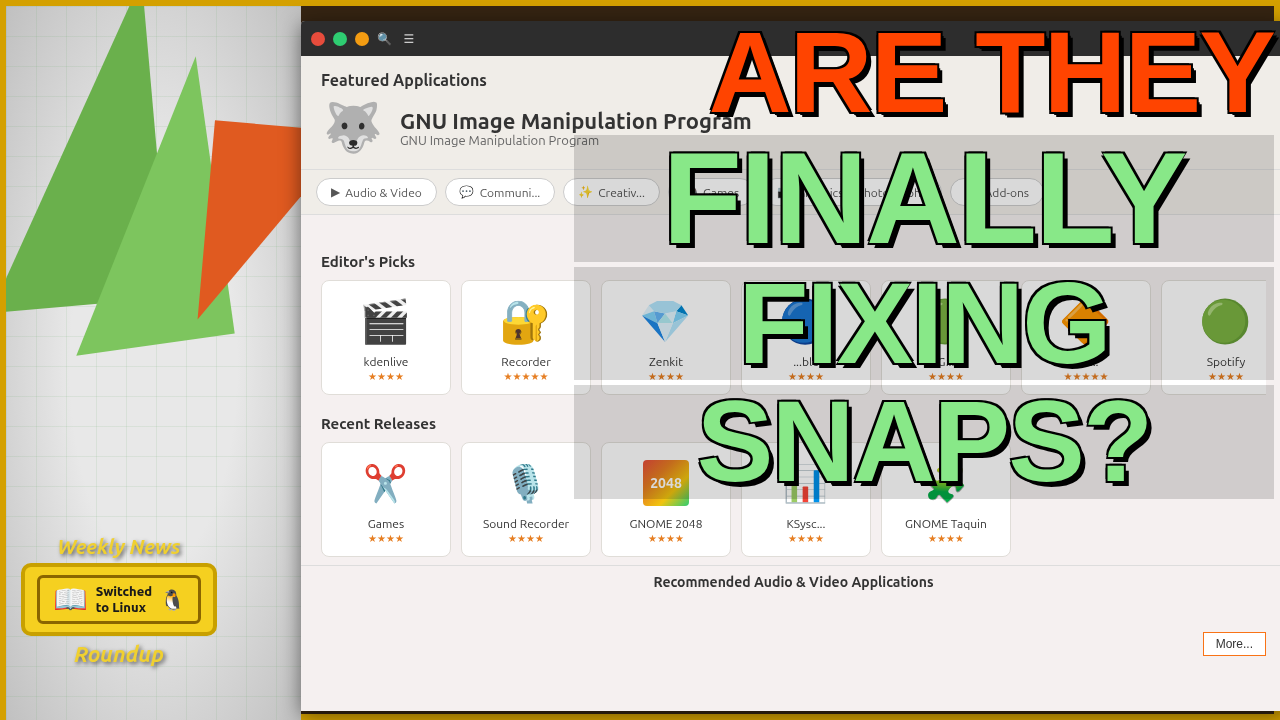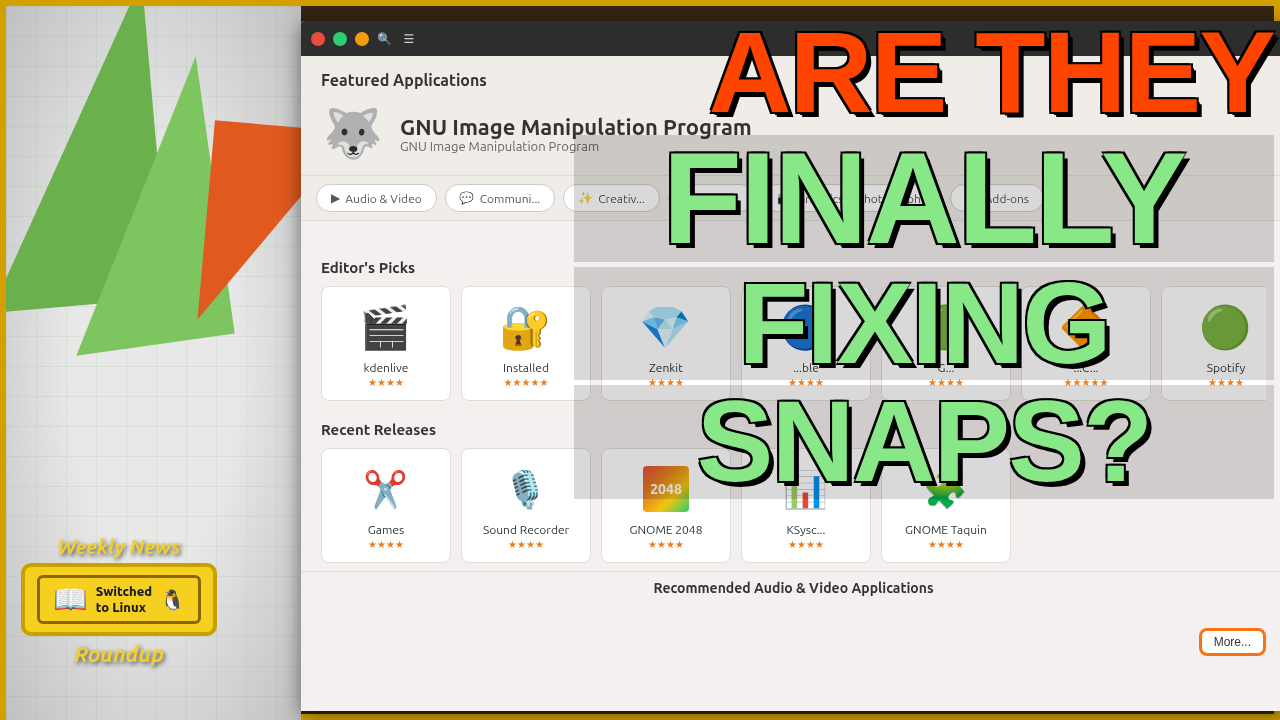--- a/index.html
+++ b/index.html
@@ -154,21 +154,21 @@
     .featured-banner {
       background: #f0ede8;
       padding: 15px 20px 10px;
       border-bottom: 1px solid #ddd;
     }
 
     .featured-title {
       font-size: 16px;
       font-weight: bold;
       color: #333;
-      margin-bottom: 12px;
+      margin-bottom: 6px;
     }
 
     .featured-app {
       display: flex;
       align-items: center;
       gap: 15px;
     }
 
     .featured-icon {
       width: 64px;
@@ -316,22 +316,22 @@
       padding: 5px 10px;
       margin-top: 5px;
     }
 
     
     .more-btn {
       position: absolute;
       bottom: 55px;
       right: 20px;
       background: white;
-      border: 3px solid #f97316;
-      border-radius: 8px;
+      border: 1px solid #f97316;
+      border-radius: 0;
       padding: 4px 12px;
       font-size: 12px;
       color: #333;
       cursor: pointer;
       z-index: 5;
     }
 
     
     .recommended-section {
       padding: 8px 20px;
@@ -516,21 +516,21 @@
         <div class="apps-row">
 
           <div class="app-card">
             <div class="app-icon-area">🎬</div>
             <div class="app-name">kdenlive</div>
             <div class="stars">★★★★</div>
           </div>
 
           <div class="app-card">
             <div class="app-icon-area">🔐</div>
-            <div class="app-name">Installed</div>
+            <div class="app-name">Recorder</div>
             <div class="stars">★★★★★</div>
           </div>
 
           <div class="app-card">
             <div class="app-icon-area">💎</div>
             <div class="app-name">Zenkit</div>
             <div class="stars">★★★★</div>
           </div>
 
           <div class="app-card">

